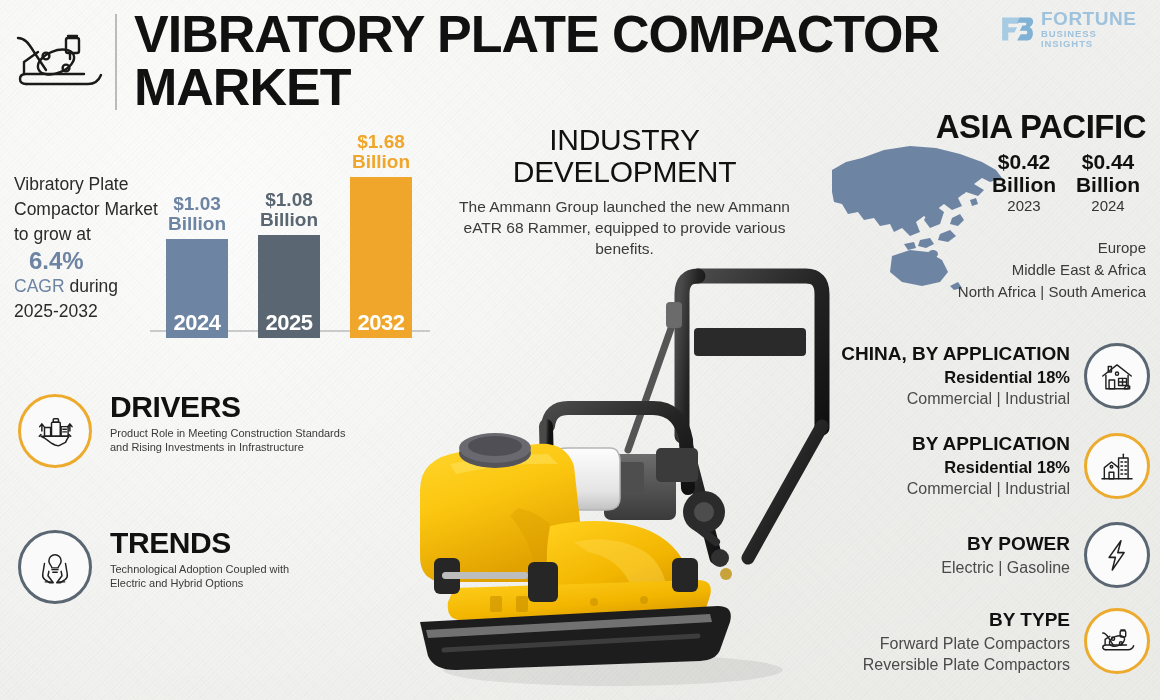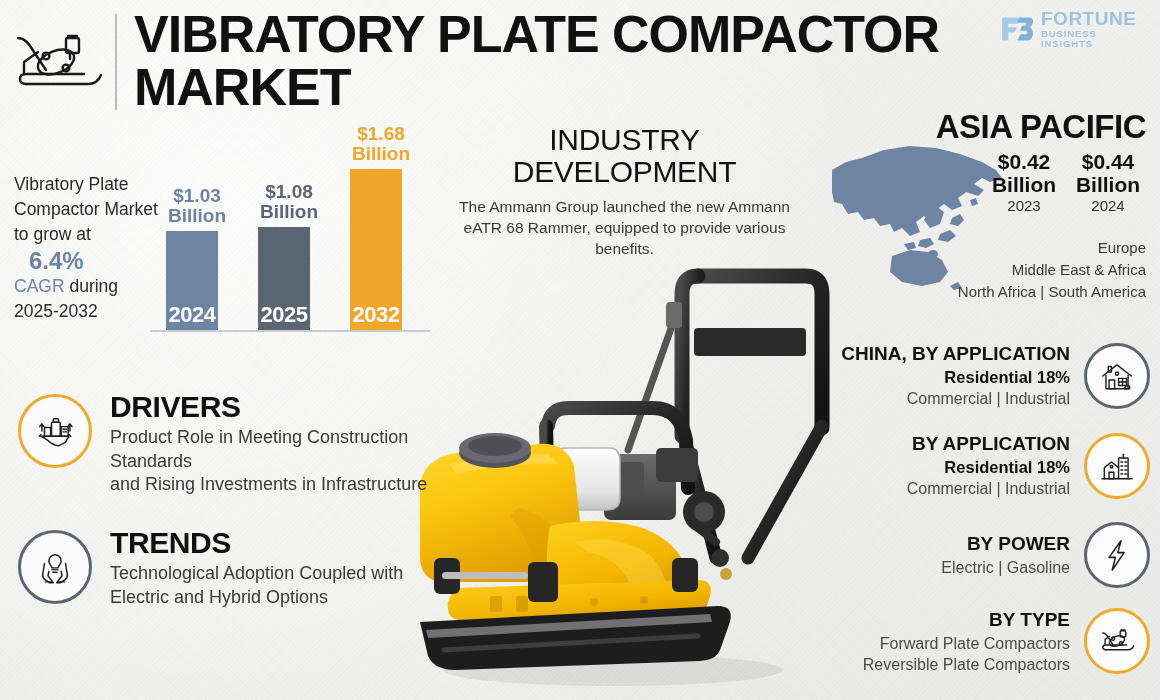--- a/index.html
+++ b/index.html
@@ -38,21 +38,21 @@
   .logo-bot { font-size:9.5px; font-weight:bold; letter-spacing:0.9px; color:#9fc2dd; }
 
   
   .narr { position:absolute; left:14px; top:172px; width:145px; font-size:17.5px; line-height:1.42; color:#2b2b2b; }
   .narr .accent { color:#6d84a3; font-weight:normal; }
   .narr .big { font-size:24px; font-weight:bold; color:#6d84a3; display:block; line-height:1.15;margin-left:15px; }
 
   
   .chart { position:absolute; left:150px; top:140px; width:280px; height:200px; }
   .chart-baseline { position:absolute; left:0; bottom:8px; width:280px; height:2px; background:#c9cacb; }
-  .bar-col { position:absolute; bottom:10px; width:52px; }
+  .bar-col { position:absolute; bottom:2px; width:62px; }
   .bar-col .bar { width:100%; position:relative; }
   .bar-col .yr {
     position:absolute; bottom:2px; left:0; width:100%; text-align:center;
     font-size:22px; font-weight:bold; color:#ffffff; letter-spacing:-0.5px;
   }
   .bar-col .val {
     position:absolute; bottom:100%; left:-10px; width:82px; text-align:center;
     font-size:19px; font-weight:bold; line-height:1.08; padding-bottom:4px;
   }
 
@@ -71,21 +71,21 @@
   .ap-fig .y { font-size:15px; color:#333; line-height:1.3; }
   .ap-regions { position:absolute; right:14px; top:237px; width:320px; text-align:right; font-size:15px; line-height:1.45; color:#3a3a3a; }
 
   
   .feat { position:absolute; left:18px; width:470px; }
   .feat .circ { position:absolute; left:0; top:2px; width:74px; height:74px; border-radius:50%; background:#fafafa; display:flex; align-items:center; justify-content:center; }
   .feat .circ.orange { border:3px solid #edab2e; }
   .feat .circ.gray { border:3px solid #5a6671; }
   .feat .ftxt { margin-left:92px; }
   .feat .fh { font-size:30px; font-weight:bold; color:#111; line-height:1.02; letter-spacing:-0.4px; }
-  .feat .fb { margin-top:3px; font-size:18px; line-height:1.33; color:#3a3a3a; }
+  .feat .fb { margin-top:3px; font-size:11px; line-height:1.33; color:#3a3a3a; }
 
   
   .cat { position:absolute; right:10px; width:330px; display:flex; align-items:center; justify-content:flex-end; gap:14px; }
   .cat .ctxt { text-align:right; }
   .cat .ch { font-size:19px; font-weight:bold; color:#111; line-height:1.3; }
   .cat .cs { font-size:16.5px; font-weight:bold; color:#111; line-height:1.32; }
   .cat .cl { font-size:16px; color:#4a4a4a; line-height:1.32; }
   .cat .ccirc { flex:0 0 auto; width:66px; height:66px; border-radius:50%; background:#fbfbfb; display:flex; align-items:center; justify-content:center; }
   .cat .ccirc.orange { border:3px solid #edab2e; }
   .cat .ccirc.gray { border:3px solid #5a6671; }

